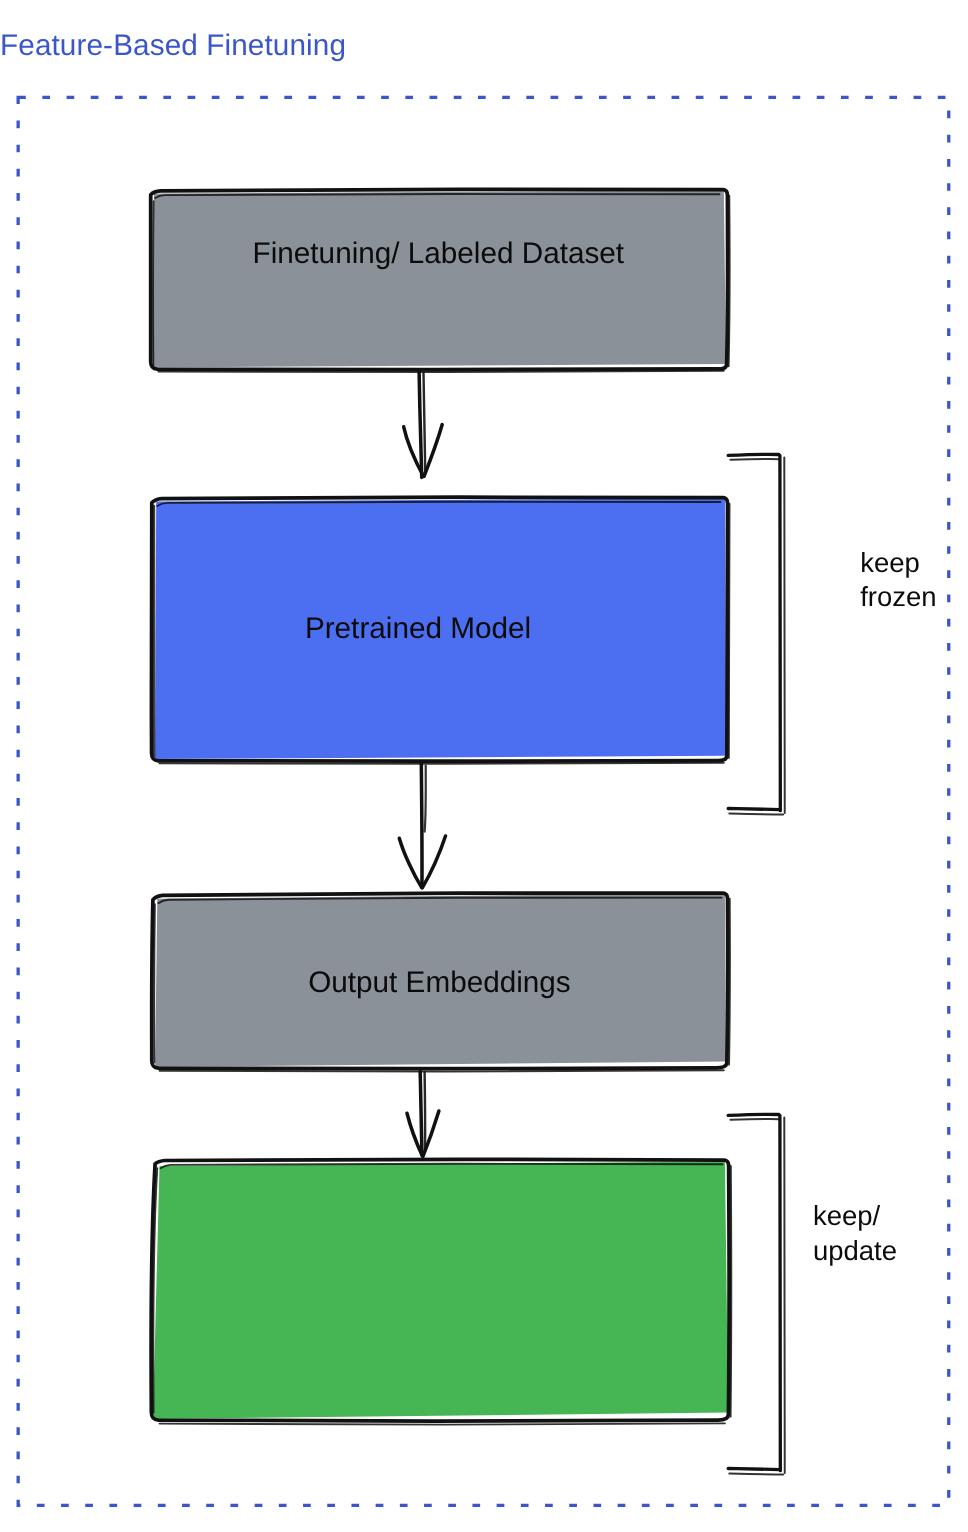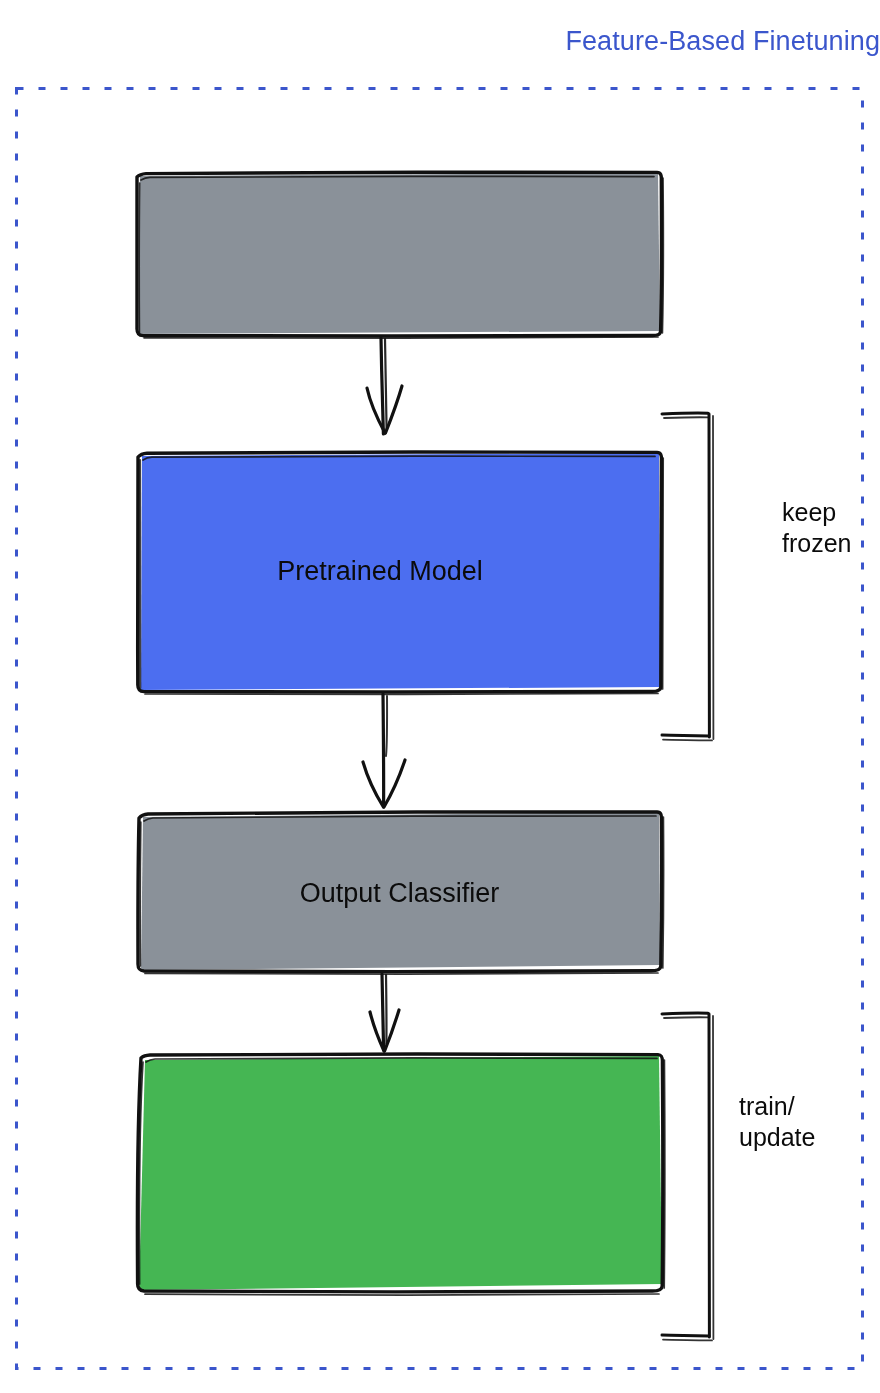--- a/index.html
+++ b/index.html
@@ -33,21 +33,21 @@
     width: 880px;
     height: 1393px;
     pointer-events: none;
   }
   .abs { position: absolute; }
 
   .diagram-title {
     left: 0;
     top: 24px;
     width: 880px;
-    text-align: right;
+    text-align: left;
     font-size: 27px;
     line-height: 34px;
     color: #3b56cc;
     font-family: "Liberation Sans", sans-serif;
     letter-spacing: 0.1px;
     white-space: nowrap;
   }
 
   .node-label {
     color: #0b0b0b;
@@ -162,27 +162,28 @@
       <path d="M662,1335 C680,1335.4 700,1335.8 709,1336" fill="none" stroke="#111111" stroke-width="3" stroke-linecap="round"></path>
       <path d="M663,1339.6 C681,1340 701,1340.4 712,1340.4" fill="none" stroke="#111111" stroke-width="1.8" stroke-linecap="round" opacity="0.85"></path>
     </g>
 
   </svg>
 
   <div class="layer-text">
 
     <div class="abs diagram-title">Feature-Based Finetuning</div>
 
+    <div class="abs node-label" style="left:137px; top:214px; width:523px;">Finetuning/ Labeled Dataset</div>
 
     <div class="abs node-label" style="left:138px; top:555px; width:484px;">Pretrained Model</div>
 
-    <div class="abs node-label" style="left:139px; top:877px; width:521px;">Output Classifier</div>
+    <div class="abs node-label" style="left:139px; top:877px; width:521px;">Output Embeddings</div>
 
 
     <div class="abs side-label" style="left:739px; top:497px; width:130px;margin-left:43px;">keep
 frozen</div>
 
-    <div class="abs side-label" style="left:739px; top:1091px; width:130px;">train/
+    <div class="abs side-label" style="left:739px; top:1091px; width:130px;">keep/
 update</div>
 
   </div>
 
 </div>
 
 </body></html>

